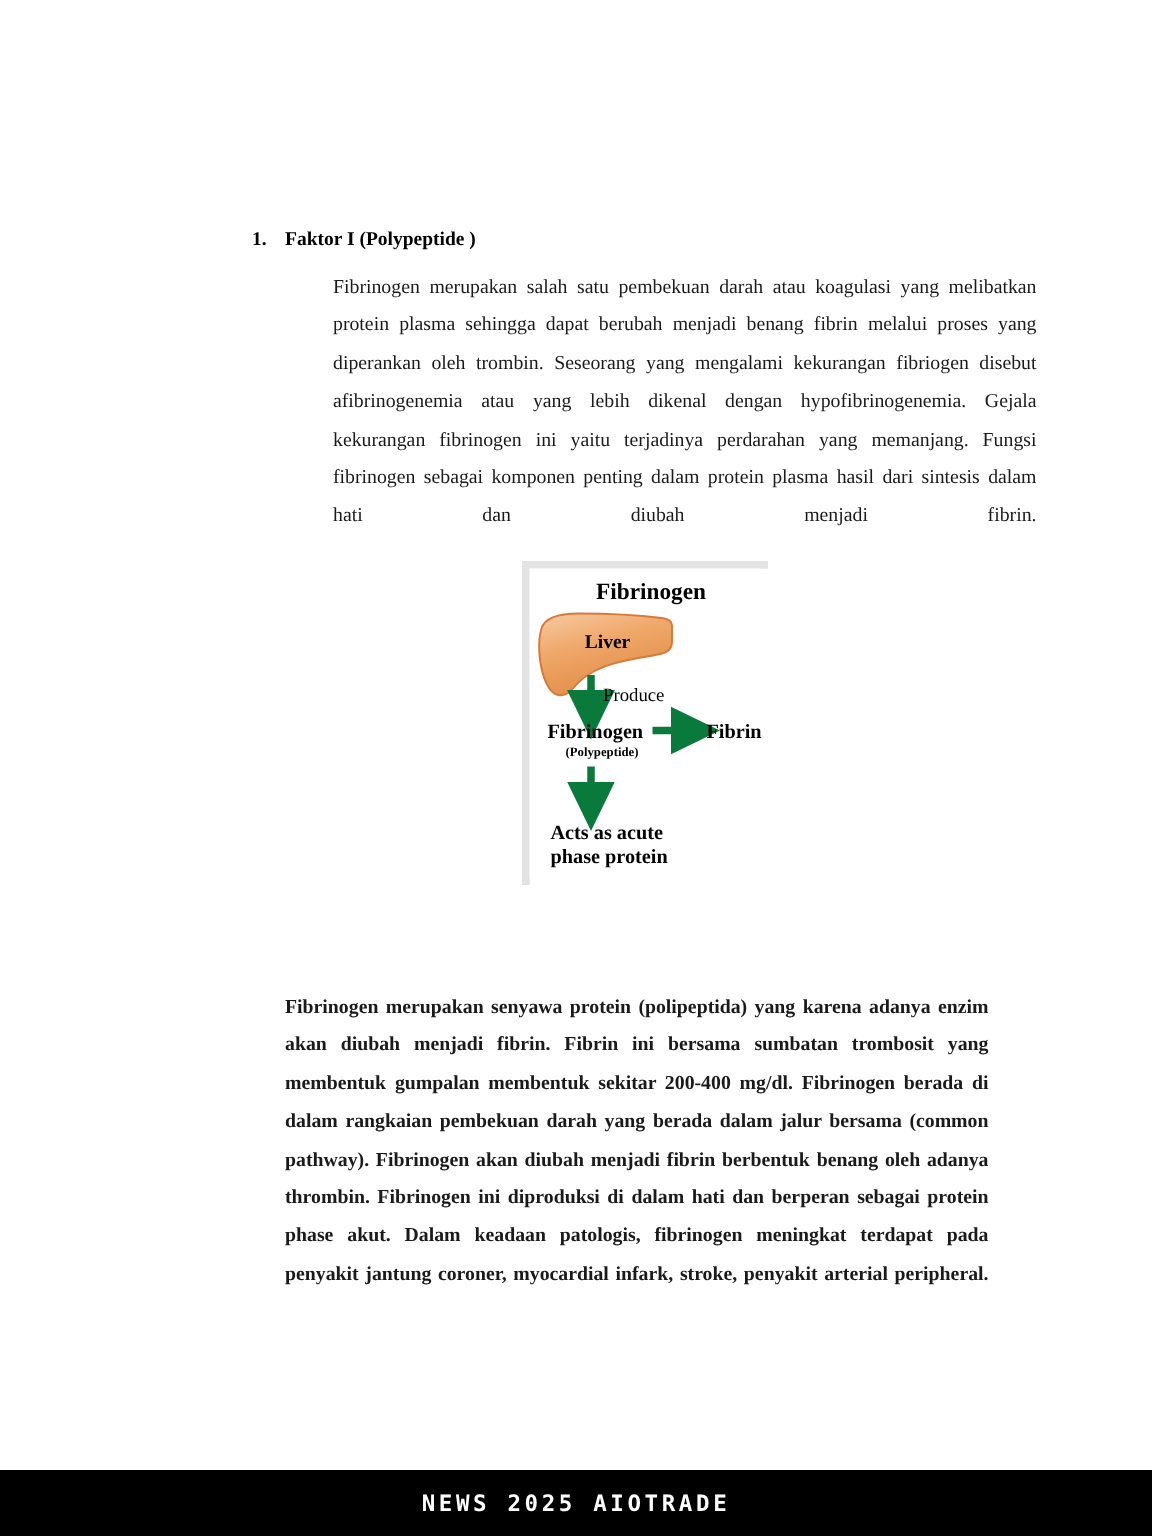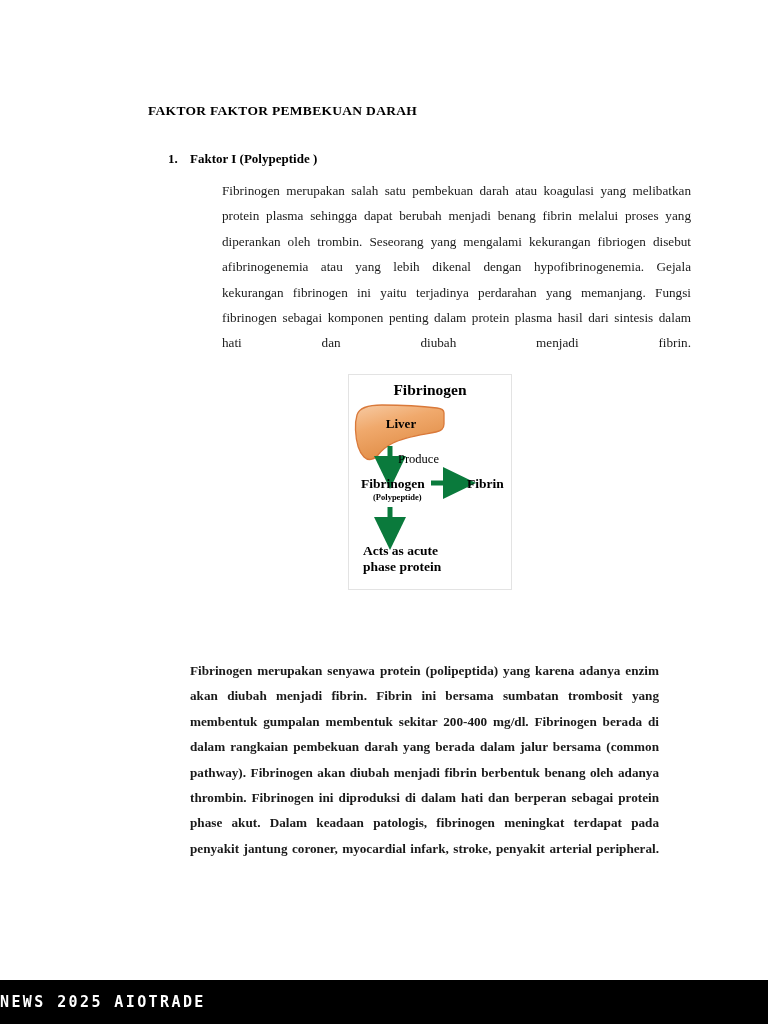--- a/index.html
+++ b/index.html
@@ -81,52 +81,52 @@
   }
 
   
   .figure-box {
     position: absolute;
     left: 348px;
     top: 374px;
     width: 164px;
     height: 216px;
     background: #ffffff;
-    border: 1px solid #d946ef;
+    border: 5px solid #d946ef;
     box-sizing: border-box;
   }
   .figure-svg {
     display: block;
     width: 162px;
     height: 214px;
   }
 
   
   .footer-banner {
     position: absolute;
     left: 0;
     bottom: 0;
     width: 768px;
     height: 44px;
     background: #000000;
     color: #ffffff;
     display: flex;
     align-items: center;
+    justify-content: center;
     font-family: "DejaVu Sans Mono", "Liberation Mono", monospace;
     font-size: 15px;
     letter-spacing: 2.4px;
     font-weight: bold;
   }
 </style>
 </head>
 <body>
 
 <div class="page">
 
-  <div class="doc-title">FAKTOR FAKTOR PEMBEKUAN DARAH</div>
 
   <div class="list-item">
     <span class="list-marker">1.</span>
     <span class="list-heading">Faktor I (Polypeptide )</span>
   </div>
 
   <div class="para para-1">Fibrinogen merupakan salah satu pembekuan darah atau koagulasi yang melibatkan protein plasma sehingga dapat berubah menjadi benang fibrin melalui proses yang diperankan oleh trombin. Seseorang yang mengalami kekurangan fibriogen disebut afibrinogenemia atau yang lebih dikenal dengan hypofibrinogenemia. Gejala kekurangan fibrinogen ini yaitu terjadinya perdarahan yang memanjang. Fungsi fibrinogen sebagai komponen penting dalam protein plasma hasil dari sintesis dalam hati dan diubah menjadi fibrin.</div>
 
   <div class="figure-box" style="border-color: rgb(227, 227, 227);">
     <svg class="figure-svg" viewBox="0 0 162 214" xmlns="http://www.w3.org/2000/svg">

